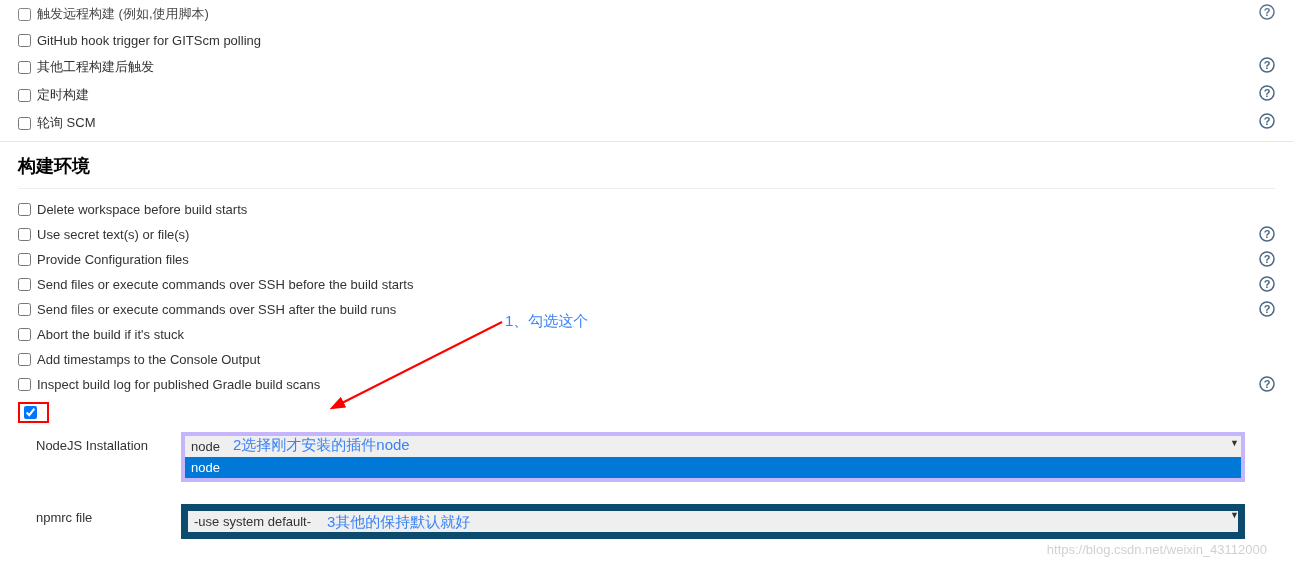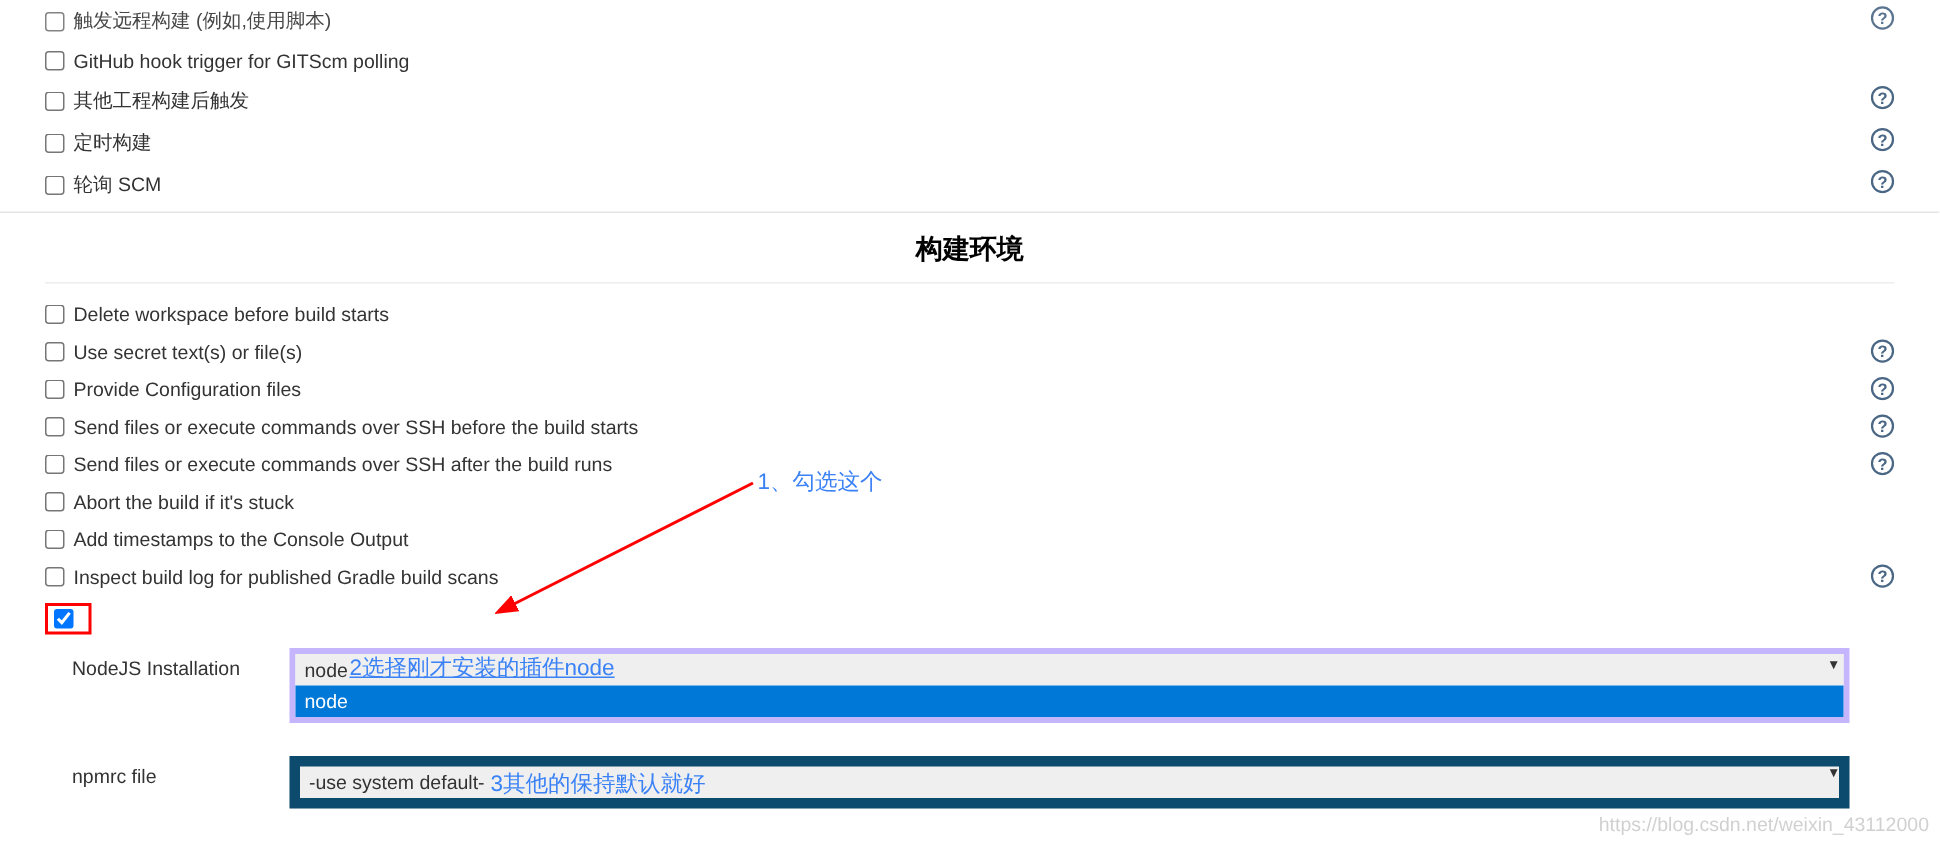--- a/index.html
+++ b/index.html
@@ -6,30 +6,29 @@
   body {
     margin: 0;
     padding: 0;
     font-family: Arial, "Microsoft YaHei", sans-serif;
     font-size: 13px;
     color: #333;
     background: #fff;
     width: 1293px;
   }
   .section {
-    padding: 0 30px;
+    padding: 0 18px;
   }
   .section-title {
     font-size: 18px;
     font-weight: bold;
     color: #000;
     padding: 12px 0 10px 0;
     border-bottom: 1px solid #eee;
     margin-bottom: 8px;
-    text-align: center;
   }
   .option-row {
     display: flex;
     align-items: center;
     padding: 5px 0;
     position: relative;
   }
   .option-row input[type="checkbox"] {
     margin: 0 6px 0 0;
   }
@@ -111,21 +110,21 @@
     position: absolute;
     pointer-events: none;
     white-space: nowrap;
   }
   .arrow-svg {
     position: absolute;
     pointer-events: none;
   }
   .watermark {
     position: absolute;
-    right: 7px;
+    right: 26px;
     bottom: 6px;
     color: rgba(120,120,120,0.35);
     font-size: 13px;
   }
   .top-divider { border-top: 1px solid #e5e5e5; height:0; margin-top:4px; }
   .container { position: relative; width: 1293px; height: 563px; overflow: hidden; }
 </style>
 </head>
 <body>
 
@@ -259,21 +258,21 @@
       <input type="checkbox" style="">
       <span class="option-label">With Ant</span>
       <span class="help-icon"><svg viewBox="0 0 16 16">
             <circle cx="8" cy="8" r="7" fill="none" stroke="#4a6785" stroke-width="1.5"></circle>
             <text x="8" y="12" text-anchor="middle" font-size="11" fill="#4a6785" font-weight="bold">?</text>
           </svg></span>
     </div>
   </div>
 
   <div class="annotation" style="left:505px; top:312px;">1、勾选这个</div>
-  <div class="annotation" style="left:233px; top:436px;text-decoration:underline;">2选择刚才安装的插件node</div>
+  <div class="annotation" style="left:233px; top:436px;">2选择刚才安装的插件node</div>
   <div class="annotation" style="left:327px; top:513px;">3其他的保持默认就好</div>
 
   <svg class="arrow-svg" style="left:330px; top:318px; width:180px; height:95px;">
     <defs>
       <marker id="arrh" markerWidth="10" markerHeight="10" refX="2" refY="3" orient="auto">
         <path d="M0,0 L0,6 L8,3 z" fill="#ff0000"></path>
       </marker>
     </defs>
     <line x1="172" y1="4" x2="10" y2="86" stroke="#ff0000" stroke-width="2" marker-end="url(#arrh)"></line>
   </svg>

